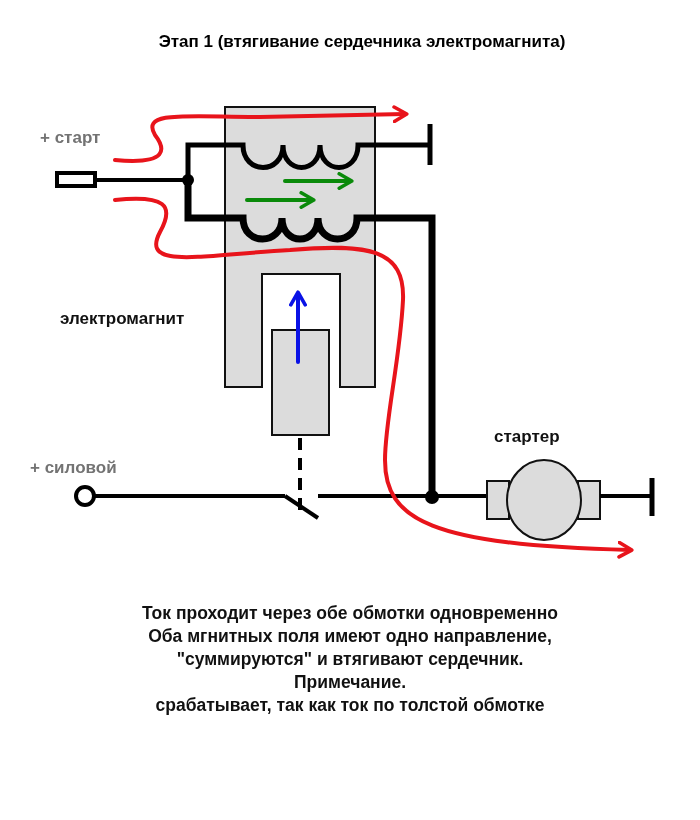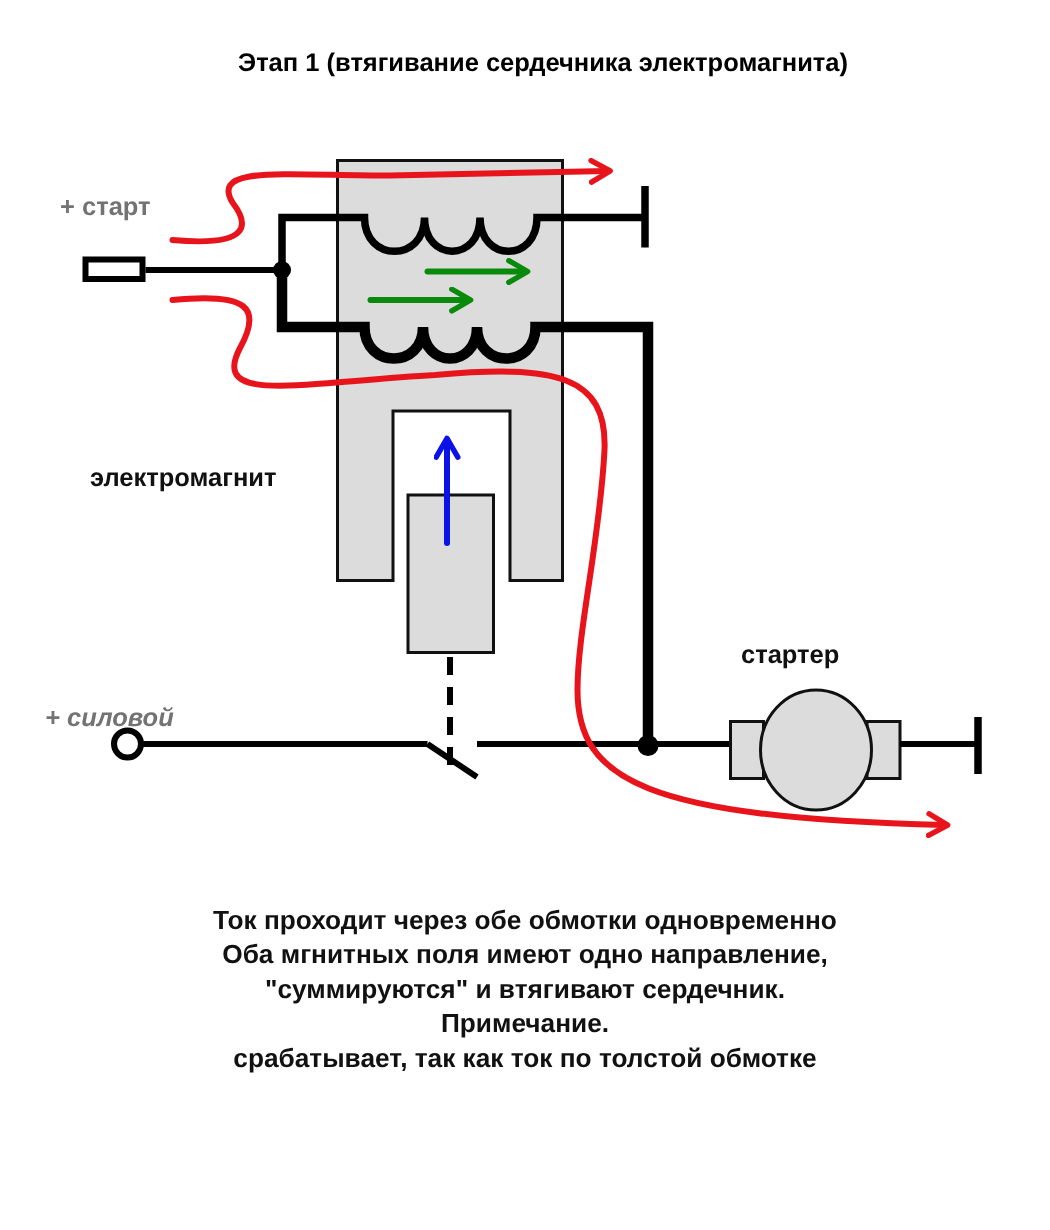--- a/index.html
+++ b/index.html
@@ -65,21 +65,21 @@
   <path marker-end="url(#m-red)" d="M115,200 C165,195 175,205 160,232 C140,270 200,255 290,250 C370,243 405,250 403,300 C400,360 385,420 385,460 C385,520 430,545 630,550" fill="none" stroke="#e8141b" stroke-width="4" stroke-linecap="round"></path>
 
   <line marker-end="url(#m-green)" x1="285" y1="181" x2="350" y2="181" stroke="#0a8a0a" stroke-width="4" stroke-linecap="round"></line>
   <line marker-end="url(#m-green)" x1="247" y1="200" x2="312" y2="200" stroke="#0a8a0a" stroke-width="4" stroke-linecap="round"></line>
 
   <line marker-end="url(#m-blue)" x1="298" y1="362" x2="298" y2="294" stroke="#0a12e6" stroke-width="4" stroke-linecap="round"></line>
 </svg>
 
 <div class="label red" style="left:40px; top:128px;">+ старт</div>
 <div class="label black" style="left:60px; top:309px;">электромагнит</div>
-<div class="label red" style="left:30px; top:469px;font-style:italic;">+ силовой</div>
+<div class="label red" style="left:30px; top:458px;">+ силовой</div>
 <div class="label black" style="left:494px; top:427px;">стартер</div>
 
 <div class="notes">
   <div>Ток проходит через обе обмотки одновременно</div>
   <div>Оба мгнитных поля имеют одно направление,</div>
   <div>"суммируются" и  втягивают сердечник.</div>
   <div>Примечание.</div>
   <div>срабатывает, так как ток по толстой обмотке</div>
 </div>
 

